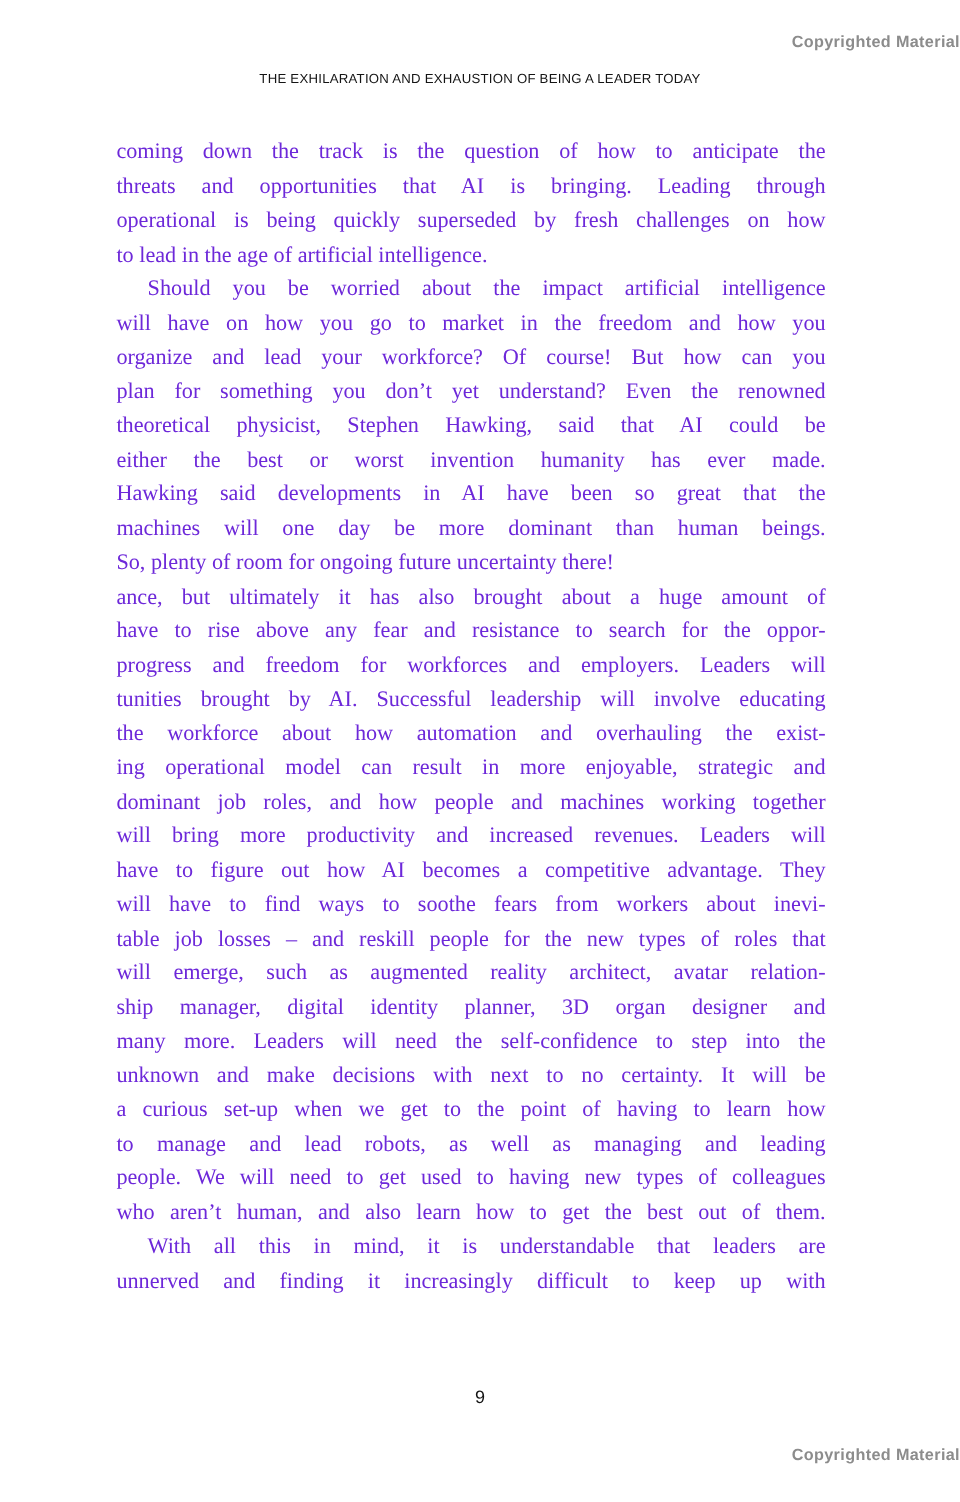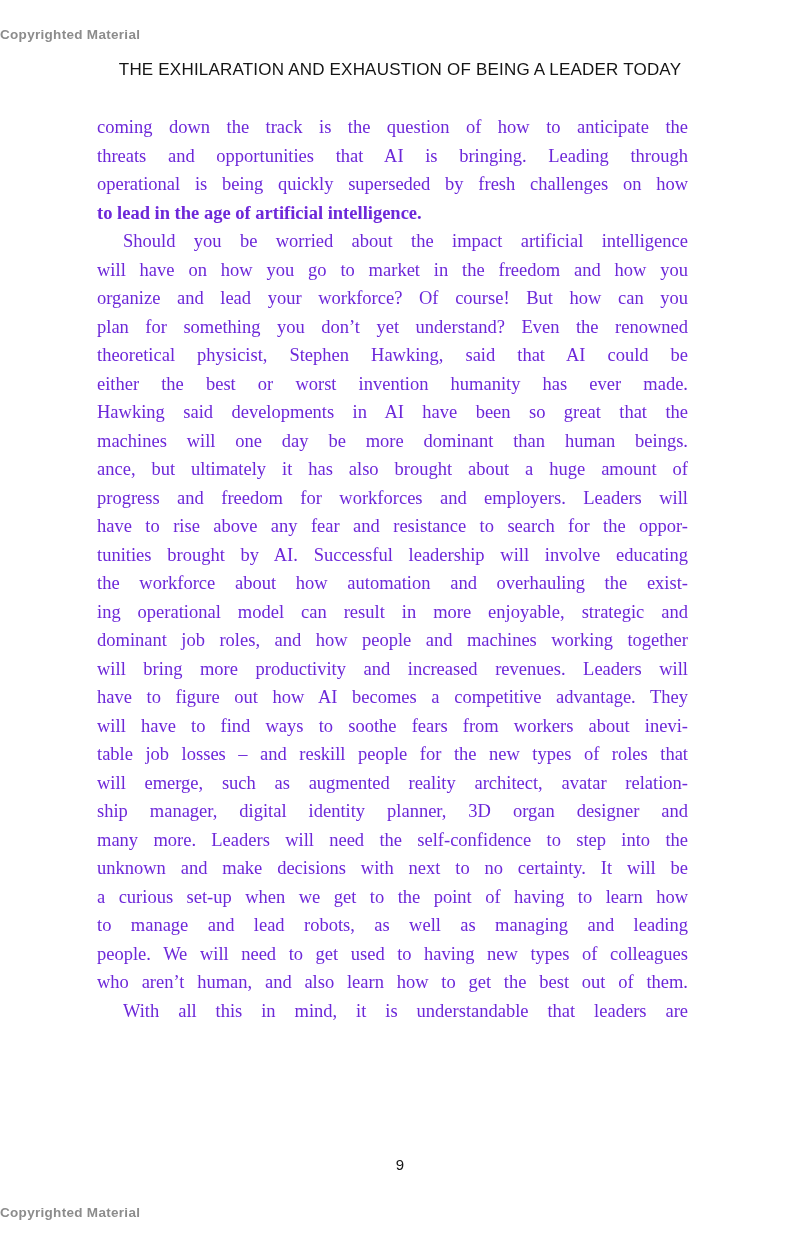--- a/index.html
+++ b/index.html
@@ -11,38 +11,38 @@
     position: relative;
     width: 800px;
     height: 1252px;
     background: #ffffff;
     overflow: hidden;
   }
   .copyright-notice {
     position: absolute;
     left: 0;
     width: 100%;
-    text-align: left;
+    text-align: right;
     font-family: "Liberation Sans", sans-serif;
     font-weight: 700;
     font-size: 13.5px;
     letter-spacing: 0.3px;
     color: #8c8c8c;
   }
   .copyright-top { top: 27px; }
   .copyright-bottom { top: 1205px; }
   .running-header {
     position: absolute;
     top: 60px;
     left: 0;
     width: 100%;
     text-align: center;
     font-family: "Liberation Sans", sans-serif;
     font-weight: 400;
-    font-size: 17px;
+    font-size: 11px;
     letter-spacing: 0.2px;
     color: #141414;
   }
   .body-text {
     position: absolute;
     top: 113px;
     left: 97px;
     width: 591px;
     font-family: "Liberation Serif", serif;
     font-size: 18.5px;
@@ -50,21 +50,20 @@
     hyphens: none;
   }
   .line {
     line-height: 28.5px;
     text-align: justify;
     text-align-last: justify;
     -moz-text-align-last: justify;
   }
   .line.last {
     text-align-last: left;
-    font-weight: bold;
     -moz-text-align-last: left;
   }
   .line.indent {
     text-indent: 26px;
   }
   .page-number {
     position: absolute;
     top: 1156px;
     left: 0;
     width: 100%;
@@ -91,43 +90,45 @@
       </div>
       <div>
         <div class="line indent">Should you be worried about the impact artificial intelligence</div>
         <div class="line">will have on how you go to market in the freedom and how you</div>
         <div class="line">organize and lead your workforce? Of course! But how can you</div>
         <div class="line">plan for something you don’t yet understand? Even the renowned</div>
         <div class="line">theoretical physicist, Stephen Hawking, said that AI could be</div>
         <div class="line">either the best or worst invention humanity has ever made.</div>
         <div class="line">Hawking said developments in AI have been so great that the</div>
         <div class="line">machines will one day be more dominant than human beings.</div>
+        <div class="line last">So, plenty of room for ongoing future uncertainty there!</div>
       </div>
       <div>
         <div class="line">ance, but ultimately it has also brought about a huge amount of</div>
+        <div class="line">have to rise above any fear and resistance to search for the oppor-</div>
         <div class="line">progress and freedom for workforces and employers. Leaders will</div>
-        <div class="line">have to rise above any fear and resistance to search for the oppor-</div>
         <div class="line">tunities brought by AI. Successful leadership will involve educating</div>
         <div class="line">the workforce about how automation and overhauling the exist-</div>
         <div class="line">ing operational model can result in more enjoyable, strategic and</div>
         <div class="line">dominant job roles, and how people and machines working together</div>
         <div class="line">will bring more productivity and increased revenues. Leaders will</div>
         <div class="line">have to figure out how AI becomes a competitive advantage. They</div>
         <div class="line">will have to find ways to soothe fears from workers about inevi-</div>
         <div class="line">table job losses – and reskill people for the new types of roles that</div>
         <div class="line">will emerge, such as augmented reality architect, avatar relation-</div>
         <div class="line">ship manager, digital identity planner, 3D organ designer and</div>
         <div class="line">many more. Leaders will need the self-confidence to step into the</div>
         <div class="line">unknown and make decisions with next to no certainty. It will be</div>
         <div class="line">a curious set-up when we get to the point of having to learn how</div>
         <div class="line">to manage and lead robots, as well as managing and leading</div>
         <div class="line">people. We will need to get used to having new types of colleagues</div>
         <div class="line">who aren’t human, and also learn how to get the best out of them.</div>
       </div>
       <div>
         <div class="line indent">With all this in mind, it is understandable that leaders are</div>
+        <div class="line">unnerved and finding it increasingly difficult to keep up with</div>
       </div>
     </div>
 
   <div class="page-number">9</div>
 
   <div class="copyright-notice copyright-bottom">Copyrighted Material</div>
 </div>
 
 </body></html>

